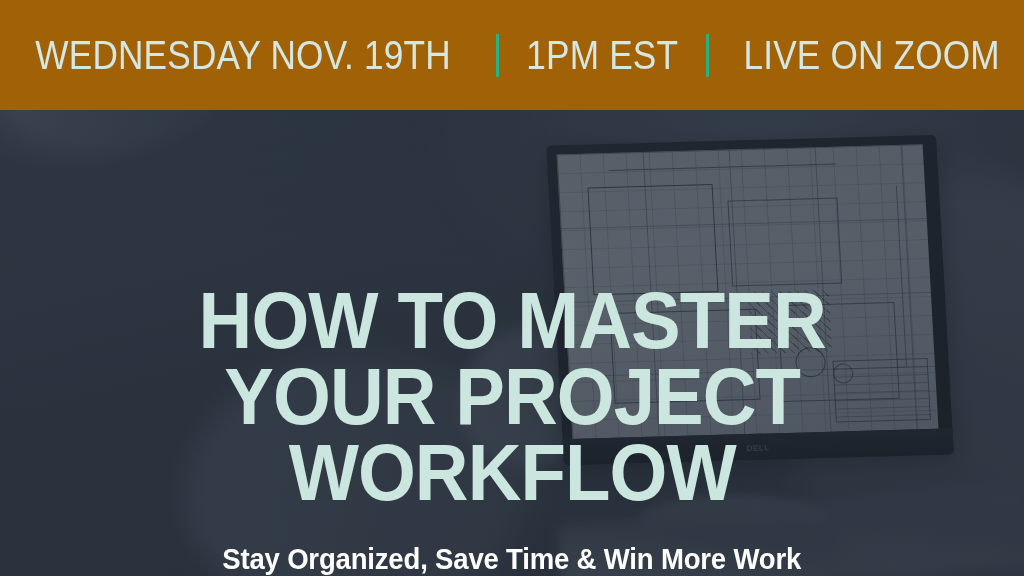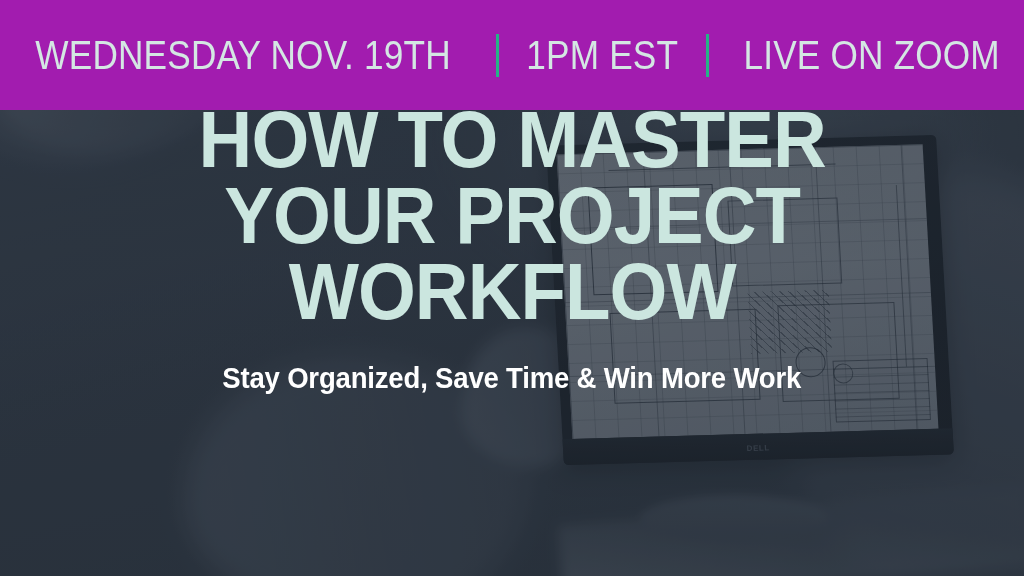--- a/index.html
+++ b/index.html
@@ -190,21 +190,21 @@
   .tint2{
     position:absolute; inset:0;
     background:rgba(56,66,80,.34);
     mix-blend-mode:multiply;
   }
 
   
   .header-bar{
     position:absolute; left:0; top:0;
     width:1024px; height:110px;
-    background:#a21caf;
+    background:#a16207;
     display:flex; align-items:center; justify-content:center;
     z-index:5;
   }
   .header-row{
     display:flex; align-items:center; gap:17px;
   }
   .header-text{
     color:#d4e7e3;
     font-size:40px;
     font-weight:400;
@@ -219,21 +219,21 @@
     background:#26b187;
     flex:none;
   }
 
   
   .content{
     position:absolute; left:0; top:110px;
     width:1024px; height:466px;
     z-index:4;
     display:flex; flex-direction:column;
-    align-items:center; justify-content:flex-start;
+    align-items:center; justify-content:flex-end;
   }
   .title{
     color:#cbe6df;
     font-size:80px;
     font-weight:bold;
     line-height:.95;
     text-align:center;
     letter-spacing:-1px;
     transform:scaleX(.93);
     transform-origin:center;

